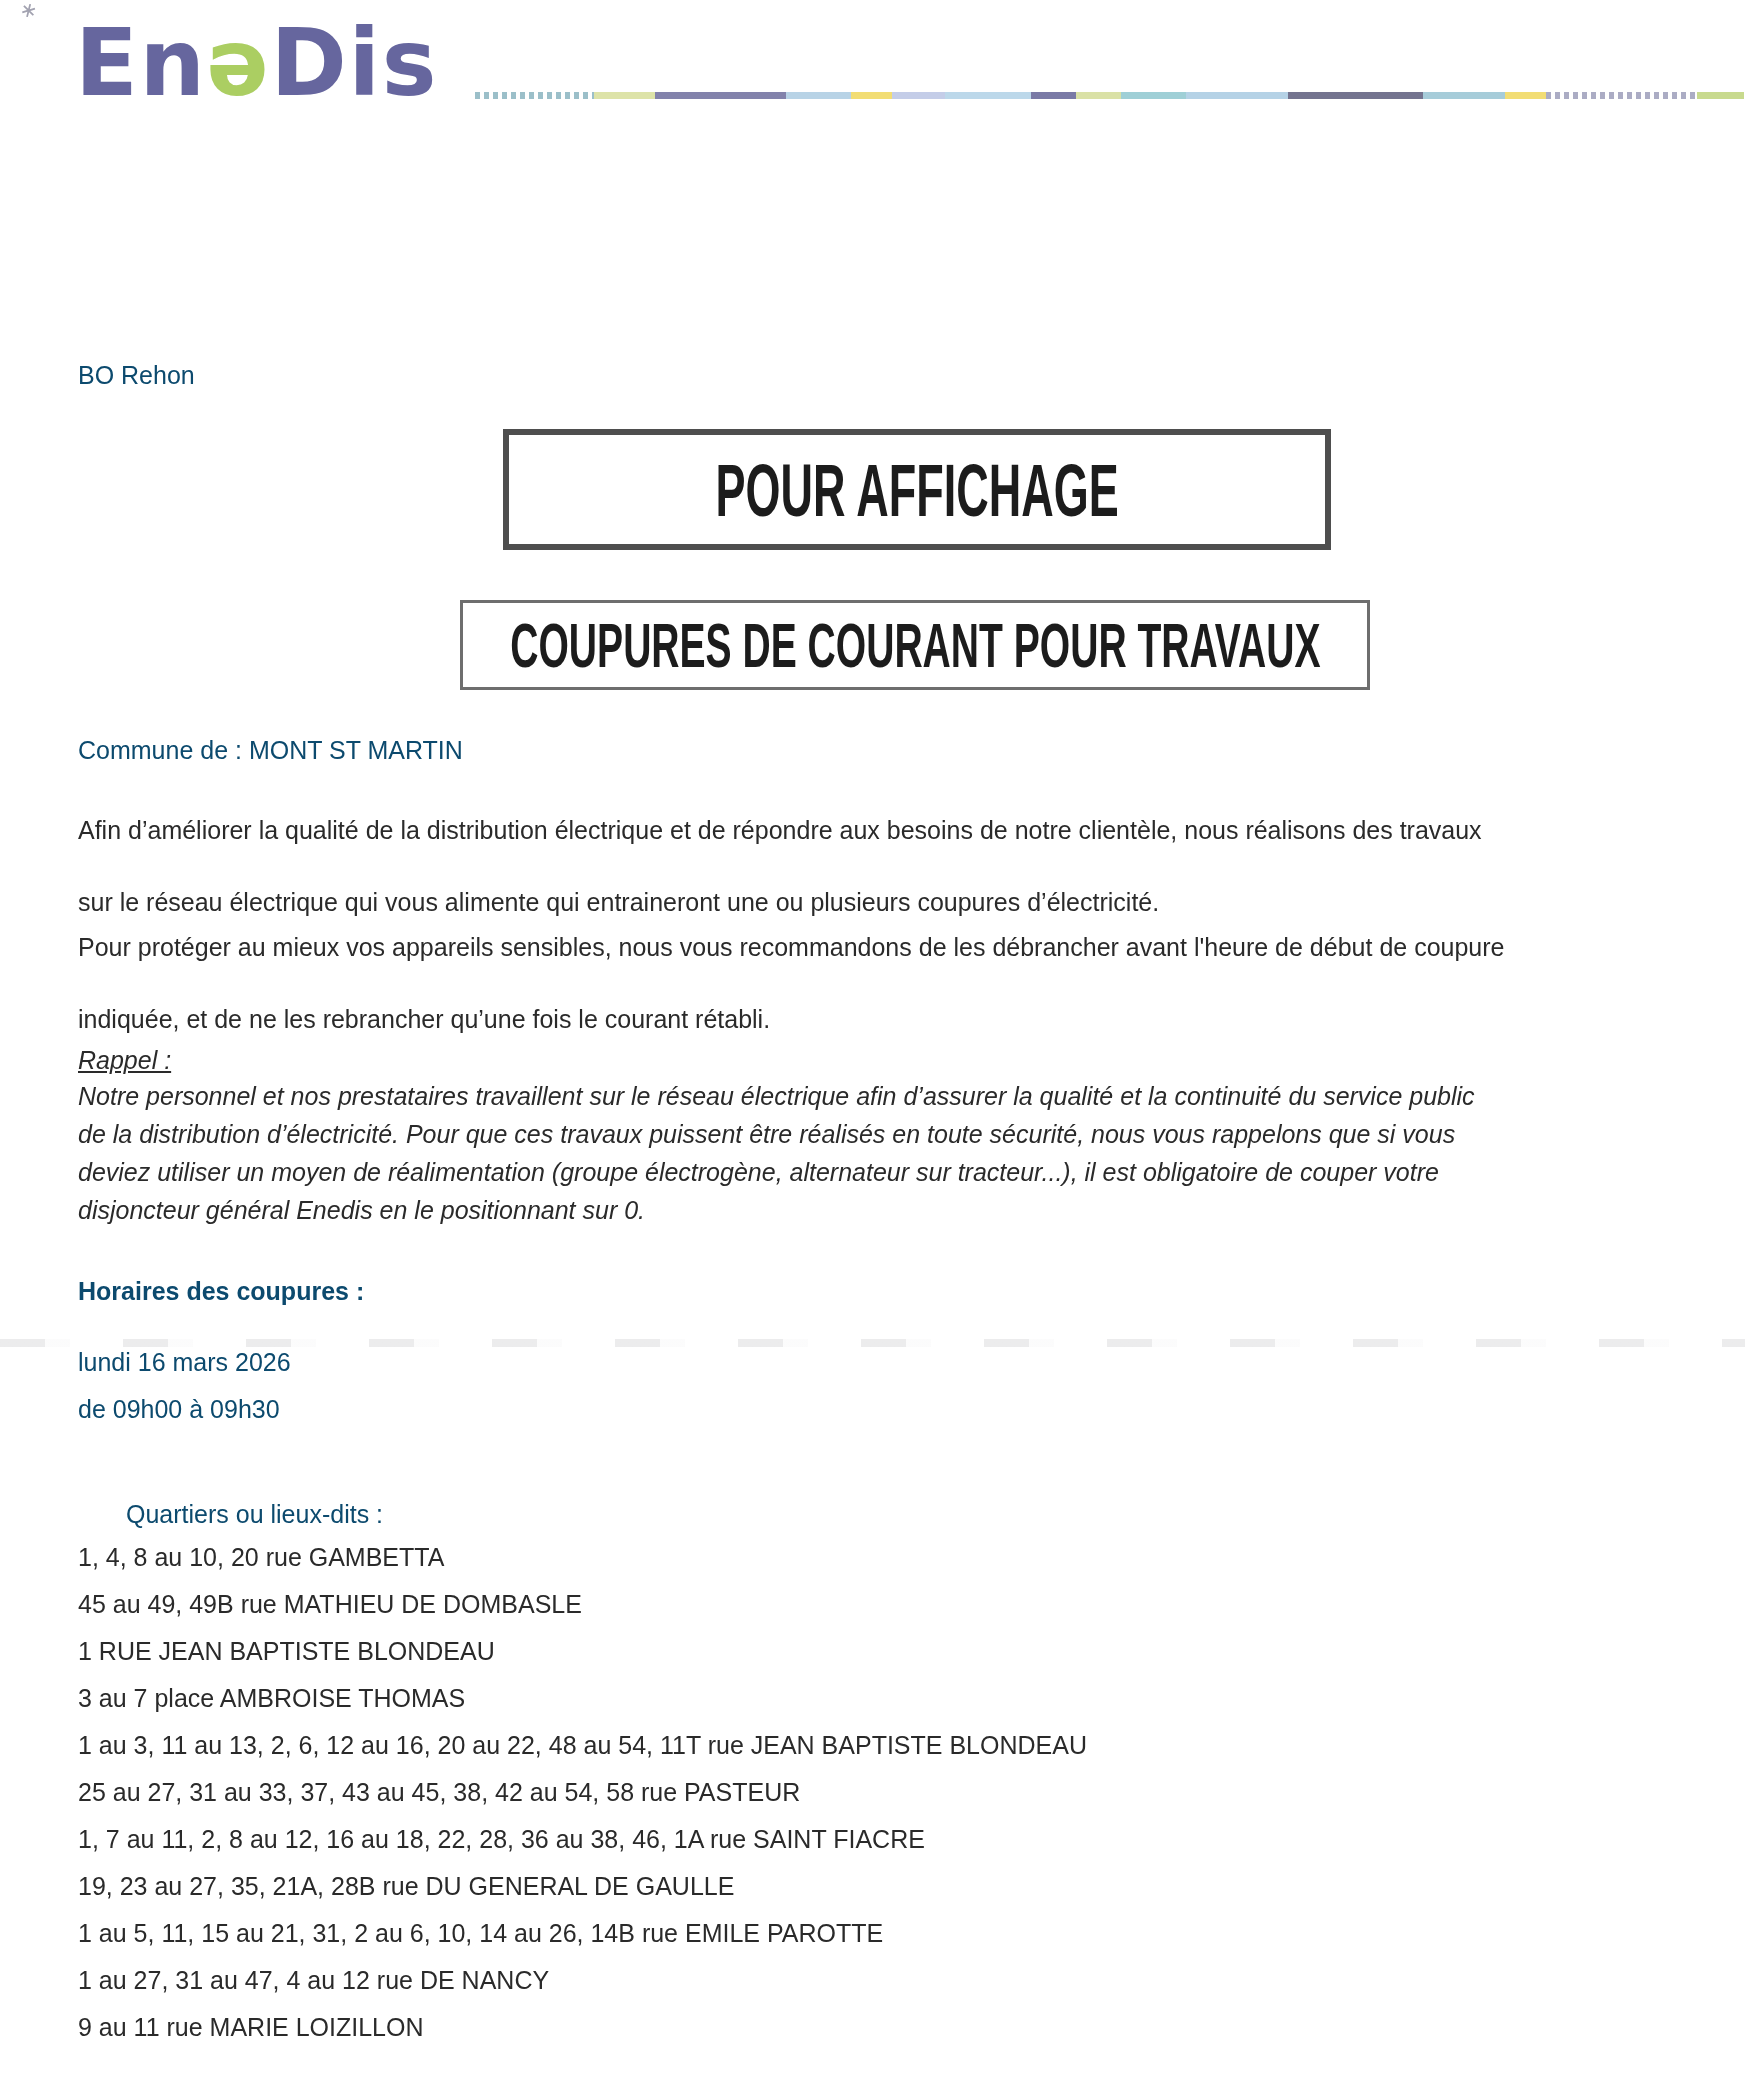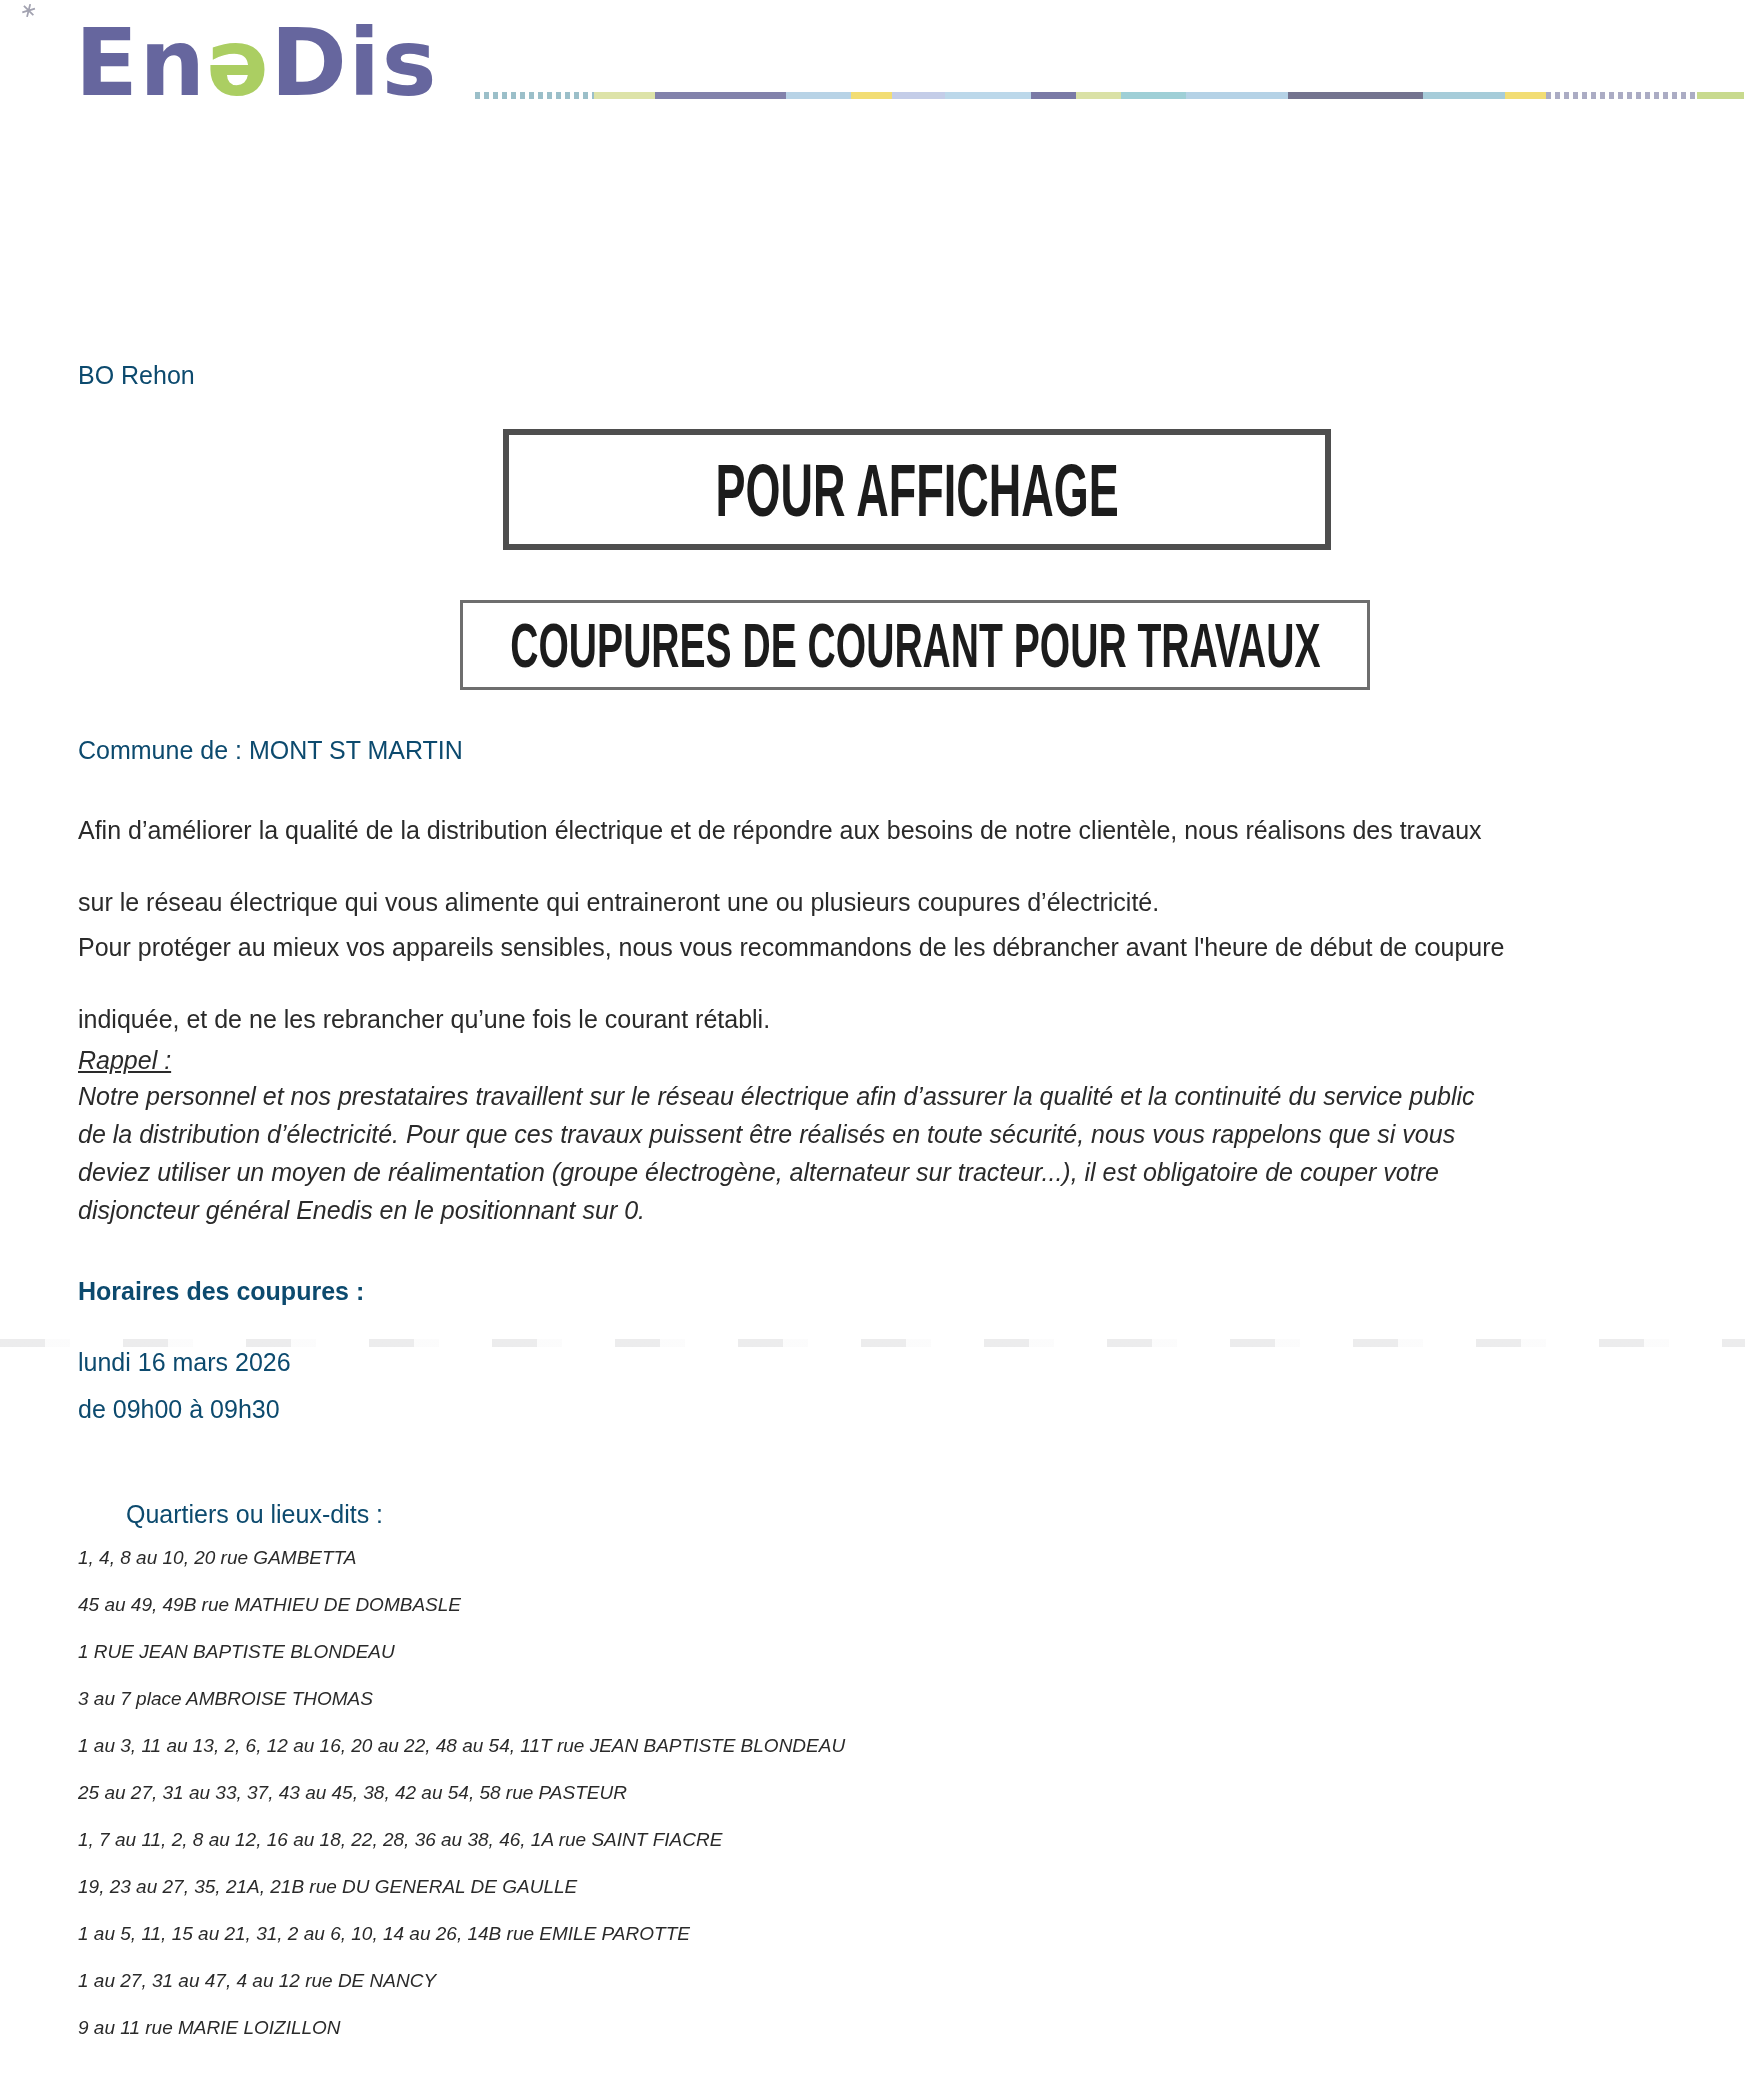--- a/index.html
+++ b/index.html
@@ -79,21 +79,21 @@
     font-size:63px;font-weight:bold;color:#1c1c1c;
     transform:scaleX(0.62);transform-origin:center;
     white-space:nowrap;
   }
   
   .streets{
     position:absolute;left:78px;top:1534px;width:1637px;
   }
   .streets .street-item{
     height:47px;display:flex;align-items:center;
-    font-size:19px;white-space:nowrap;color:#2a2a2a;font-style:italic;
+    font-size:25px;white-space:nowrap;color:#2a2a2a;
   }
   
   .artifact{
     position:absolute;left:0;top:1339px;width:1745px;height:8.2px;
     background:repeating-linear-gradient(90deg,
       rgba(150,150,155,0.30) 0 45px,
       rgba(200,200,205,0.10) 45px 70px,
       rgba(255,255,255,0) 70px 123px);
     opacity:.6;
   }
@@ -164,20 +164,20 @@
   <div class="t" style="top:1499px;margin-left:48px;">Quartiers ou lieux-dits :</div>
 
   <div class="streets">
     <div class="street-item">1, 4, 8 au 10, 20 rue GAMBETTA</div>
     <div class="street-item">45 au 49, 49B rue MATHIEU DE DOMBASLE</div>
     <div class="street-item">1 RUE JEAN BAPTISTE BLONDEAU</div>
     <div class="street-item">3 au 7 place AMBROISE THOMAS</div>
     <div class="street-item">1 au 3, 11 au 13, 2, 6, 12 au 16, 20 au 22, 48 au 54, 11T rue JEAN BAPTISTE BLONDEAU</div>
     <div class="street-item">25 au 27, 31 au 33, 37, 43 au 45, 38, 42 au 54, 58 rue PASTEUR</div>
     <div class="street-item">1, 7 au 11, 2, 8 au 12, 16 au 18, 22, 28, 36 au 38, 46, 1A rue SAINT FIACRE</div>
-    <div class="street-item">19, 23 au 27, 35, 21A, 21B rue DU GENERAL DE GAULLE</div>
+    <div class="street-item">19, 23 au 27, 35, 21A, 28B rue DU GENERAL DE GAULLE</div>
     <div class="street-item">1 au 5, 11, 15 au 21, 31, 2 au 6, 10, 14 au 26, 14B rue EMILE PAROTTE</div>
     <div class="street-item">1 au 27, 31 au 47, 4 au 12 rue DE NANCY</div>
     <div class="street-item">9 au 11 rue MARIE LOIZILLON</div>
   </div>
 
 </div>
 
 
 </body></html>

